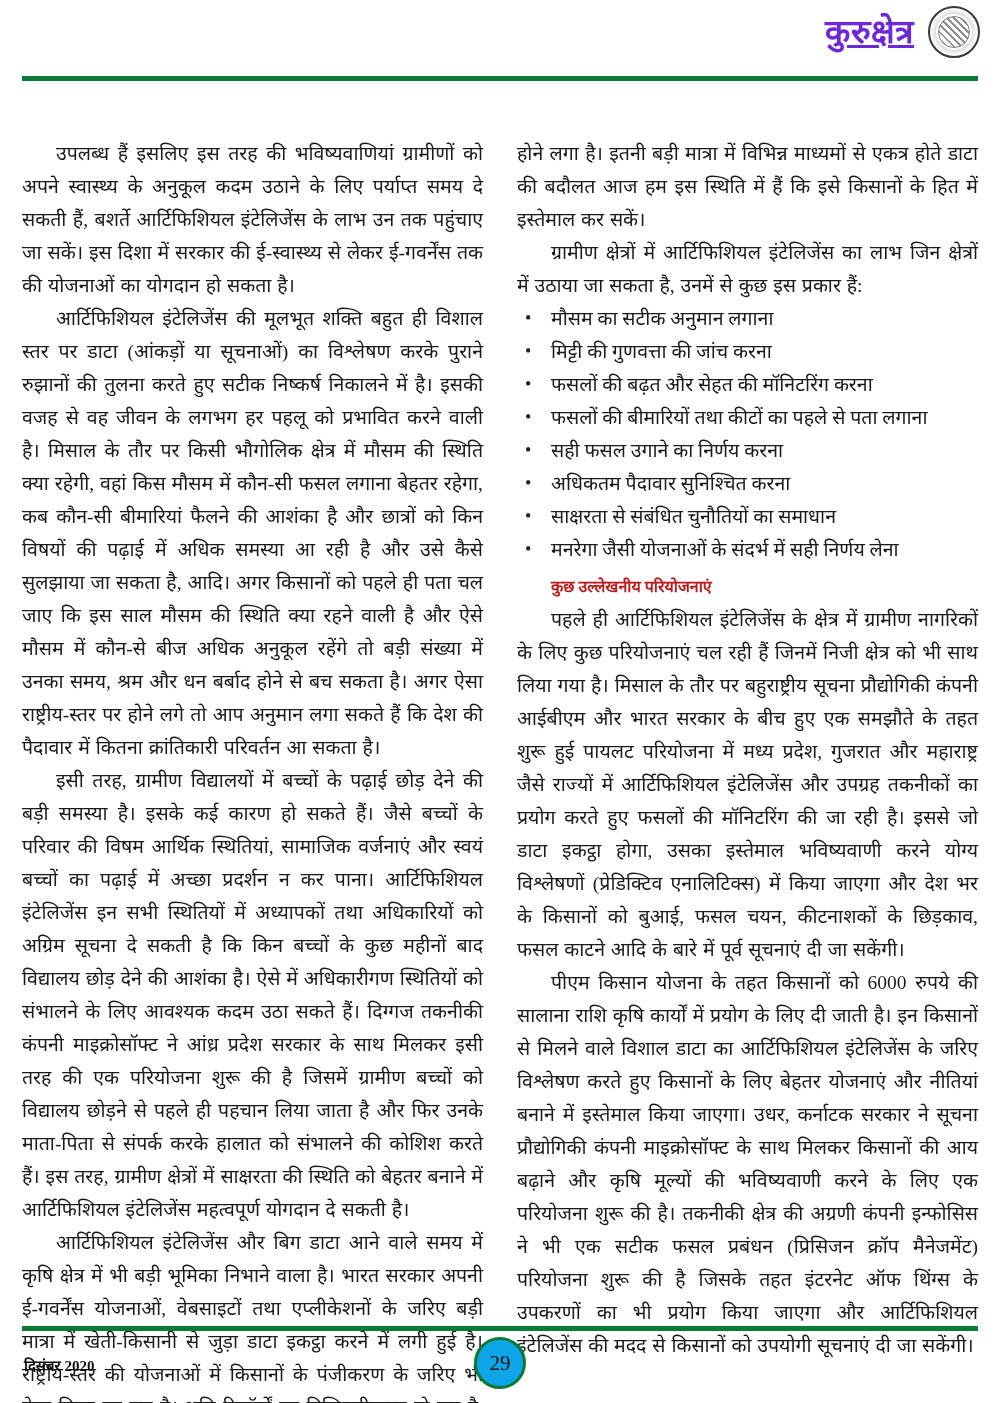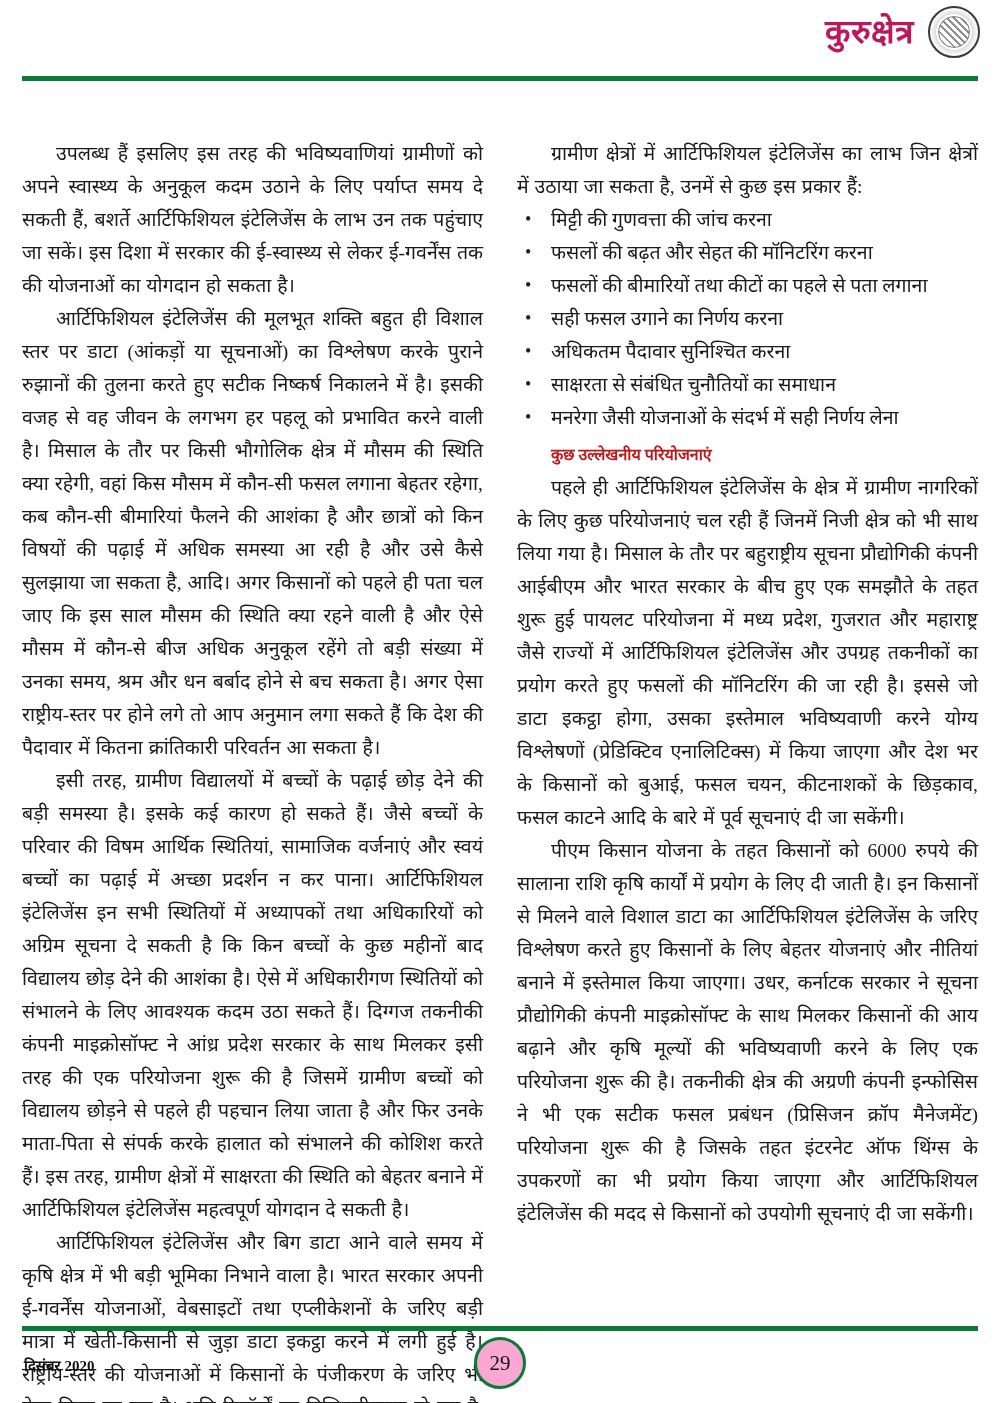--- a/index.html
+++ b/index.html
@@ -30,23 +30,24 @@
     right: 0;
     height: 74px;
   }
   .brand {
     position: absolute;
     right: 86px;
     top: 8px;
     font-family: "Liberation Serif", serif;
     font-size: 33px;
     font-weight: bold;
-    color: #be185d;
+    color: #6d28d9;
     letter-spacing: 0.5px;
     white-space: nowrap;
+    text-decoration: underline;
   }
   .brand-seal {
     position: absolute;
     right: 20px;
     top: 6px;
     width: 52px;
     height: 52px;
     border-radius: 50%;
     border: 2px solid #3a3a3a;
     box-sizing: border-box;
@@ -159,21 +160,21 @@
     width: 52px;
     height: 52px;
     border-radius: 50%;
     border: 3px solid #0a7a36;
     box-sizing: border-box;
     display: flex;
     align-items: center;
     justify-content: center;
     font-size: 21px;
     color: #111;
-    background: #f9a8d4;
+    background: #0ea5e9;
   }
 </style>
 </head>
 <body>
 
 <div class="page">
 
   <div class="masthead">
     <div class="brand">कुरुक्षेत्र</div>
     <div class="brand-seal"></div>
@@ -184,23 +185,25 @@
   <div class="columns">
 
     <div class="col">
       <p class="para">उपलब्ध हैं इसलिए इस तरह की भविष्यवाणियां ग्रामीणों को अपने स्वास्थ्य के अनुकूल कदम उठाने के लिए पर्याप्त समय दे सकती हैं, बशर्ते आर्टिफिशियल इंटेलिजेंस के लाभ उन तक पहुंचाए जा सकें। इस दिशा में सरकार की ई-स्वास्थ्य से लेकर ई-गवर्नेंस तक की योजनाओं का योगदान हो सकता है।</p>
       <p class="para">आर्टिफिशियल इंटेलिजेंस की मूलभूत शक्ति बहुत ही विशाल स्तर पर डाटा (आंकड़ों या सूचनाओं) का विश्लेषण करके पुराने रुझानों की तुलना करते हुए सटीक निष्कर्ष निकालने में है। इसकी वजह से वह जीवन के लगभग हर पहलू को प्रभावित करने वाली है। मिसाल के तौर पर किसी भौगोलिक क्षेत्र में मौसम की स्थिति क्या रहेगी, वहां किस मौसम में कौन-सी फसल लगाना बेहतर रहेगा, कब कौन-सी बीमारियां फैलने की आशंका है और छात्रों को किन विषयों की पढ़ाई में अधिक समस्या आ रही है और उसे कैसे सुलझाया जा सकता है, आदि। अगर किसानों को पहले ही पता चल जाए कि इस साल मौसम की स्थिति क्या रहने वाली है और ऐसे मौसम में कौन-से बीज अधिक अनुकूल रहेंगे तो बड़ी संख्या में उनका समय, श्रम और धन बर्बाद होने से बच सकता है। अगर ऐसा राष्ट्रीय-स्तर पर होने लगे तो आप अनुमान लगा सकते हैं कि देश की पैदावार में कितना क्रांतिकारी परिवर्तन आ सकता है।</p>
       <p class="para">इसी तरह, ग्रामीण विद्यालयों में बच्चों के पढ़ाई छोड़ देने की बड़ी समस्या है। इसके कई कारण हो सकते हैं। जैसे बच्चों के परिवार की विषम आर्थिक स्थितियां, सामाजिक वर्जनाएं और स्वयं बच्चों का पढ़ाई में अच्छा प्रदर्शन न कर पाना। आर्टिफिशियल इंटेलिजेंस इन सभी स्थितियों में अध्यापकों तथा अधिकारियों को अग्रिम सूचना दे सकती है कि किन बच्चों के कुछ महीनों बाद विद्यालय छोड़ देने की आशंका है। ऐसे में अधिकारीगण स्थितियों को संभालने के लिए आवश्यक कदम उठा सकते हैं। दिग्गज तकनीकी कंपनी माइक्रोसॉफ्ट ने आंध्र प्रदेश सरकार के साथ मिलकर इसी तरह की एक परियोजना शुरू की है जिसमें ग्रामीण बच्चों को विद्यालय छोड़ने से पहले ही पहचान लिया जाता है और फिर उनके माता-पिता से संपर्क करके हालात को संभालने की कोशिश करते हैं। इस तरह, ग्रामीण क्षेत्रों में साक्षरता की स्थिति को बेहतर बनाने में आर्टिफिशियल इंटेलिजेंस महत्वपूर्ण योगदान दे सकती है।</p>
       <p class="para">आर्टिफिशियल इंटेलिजेंस और बिग डाटा आने वाले समय में कृषि क्षेत्र में भी बड़ी भूमिका निभाने वाला है। भारत सरकार अपनी ई-गवर्नेंस योजनाओं, वेबसाइटों तथा एप्लीकेशनों के जरिए बड़ी मात्रा में खेती-किसानी से जुड़ा डाटा इकट्ठा करने में लगी हुई है। राष्ट्रीय-स्तर की योजनाओं में किसानों के पंजीकरण के जरिए भी ऐसा किया जा रहा है। भूमि रिकॉर्डों का डिजिटलीकरण हो रहा है, फसल बीमा कार्ड, मृदा स्वास्थ्य कार्ड और किसान क्रेडिट कार्ड जैसे कार्ड आ गए हैं और इनके साथ-साथ प्रधानमंत्री फसल बीमा योजना जैसी योजनाओं में दावों के निपटारे के लिए रिमोट सेंसिंग इमेजरी, आर्टिफिशियल इंटेलिजेंस तथा मॉडलिंग टूल्स का प्रयोग</p>
     </div>
 
     <div class="col">
+      <p class="para noindent">होने लगा है। इतनी बड़ी मात्रा में विभिन्न माध्यमों से एकत्र होते डाटा की बदौलत आज हम इस स्थिति में हैं कि इसे किसानों के हित में इस्तेमाल कर सकें।</p>
       <p class="para">ग्रामीण क्षेत्रों में आर्टिफिशियल इंटेलिजेंस का लाभ जिन क्षेत्रों में उठाया जा सकता है, उनमें से कुछ इस प्रकार हैं:</p>
 
       <ul class="bullets">
+        <li>मौसम का सटीक अनुमान लगाना</li>
         <li>मिट्टी की गुणवत्ता की जांच करना</li>
         <li>फसलों की बढ़त और सेहत की मॉनिटरिंग करना</li>
         <li>फसलों की बीमारियों तथा कीटों का पहले से पता लगाना</li>
         <li>सही फसल उगाने का निर्णय करना</li>
         <li>अधिकतम पैदावार सुनिश्चित करना</li>
         <li>साक्षरता से संबंधित चुनौतियों का समाधान</li>
         <li>मनरेगा जैसी योजनाओं के संदर्भ में सही निर्णय लेना</li>
       </ul>
 
       <p class="sec-head">कुछ उल्लेखनीय परियोजनाएं</p>

